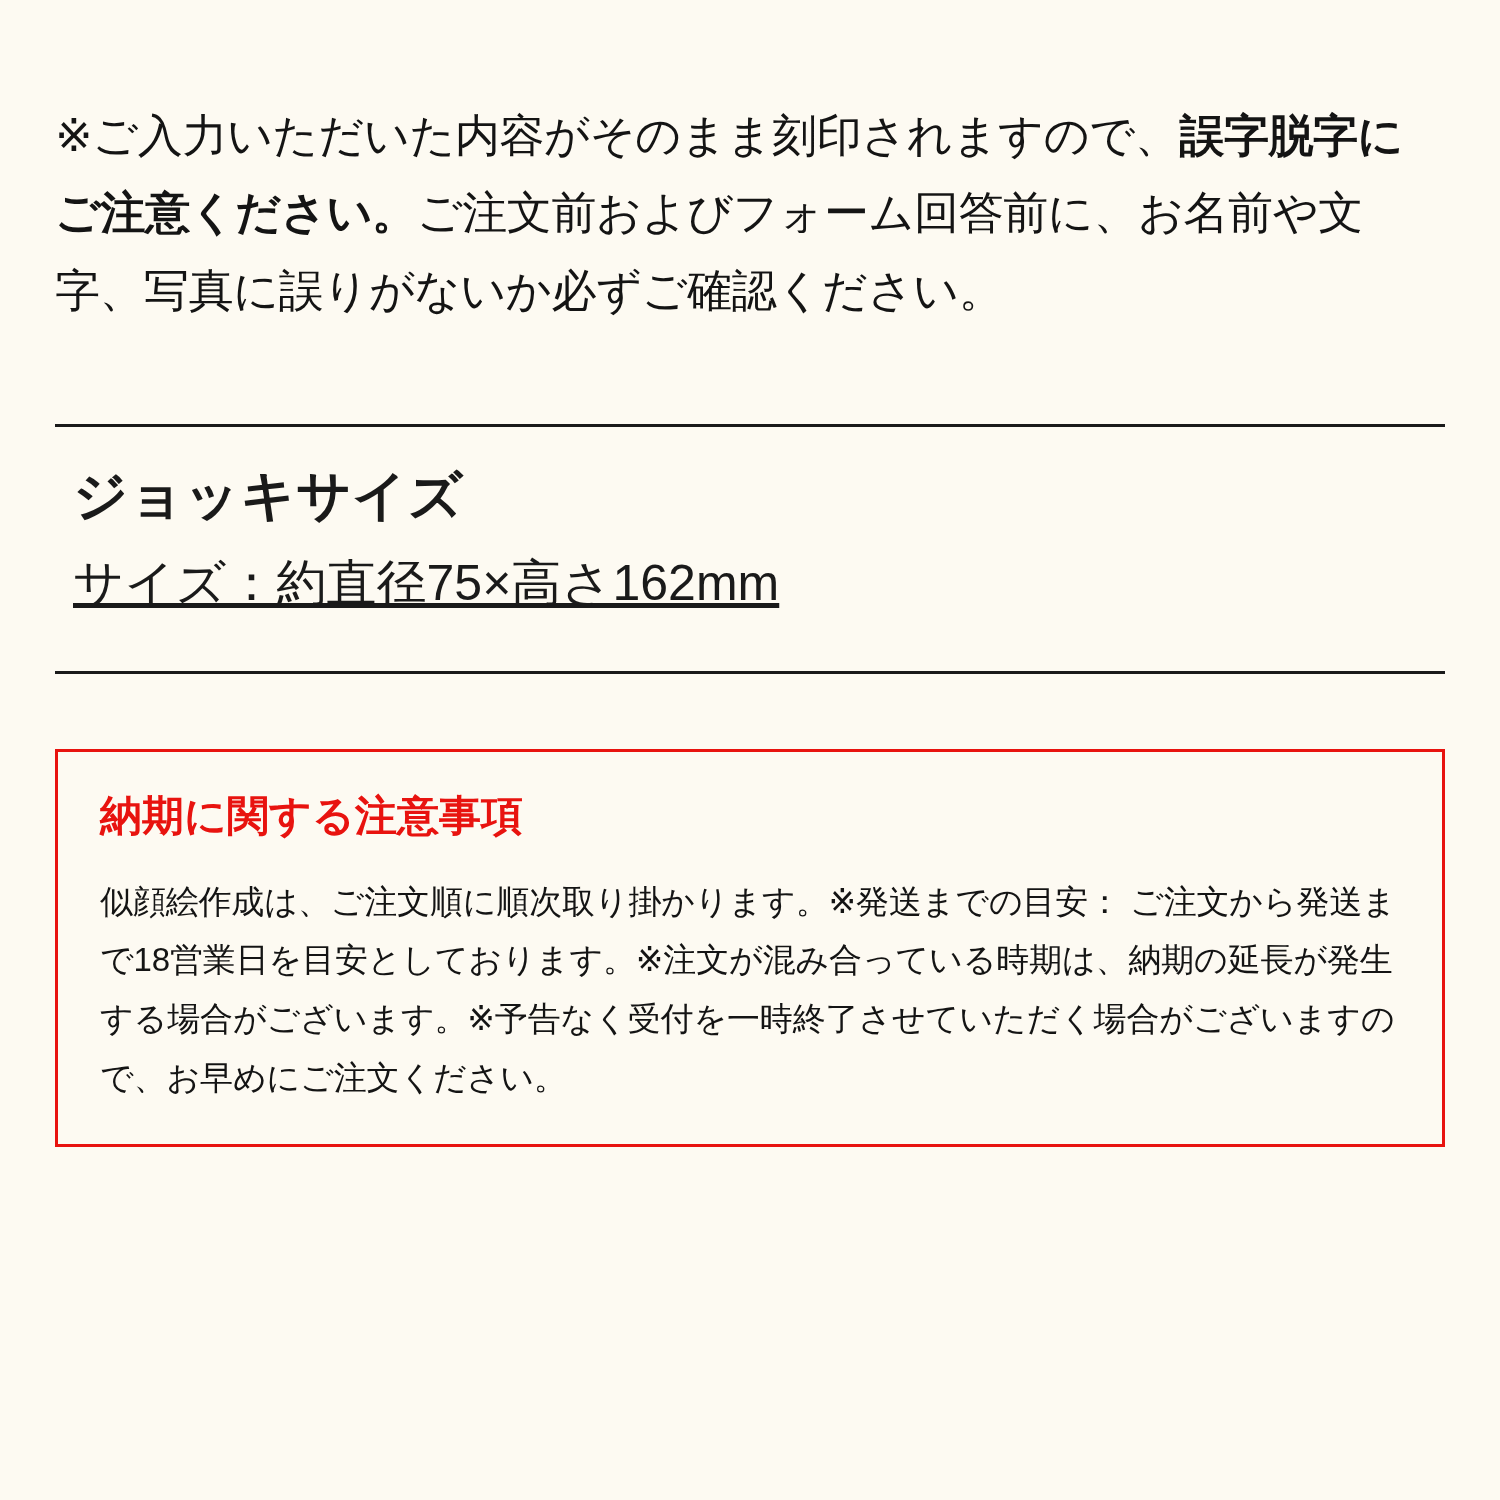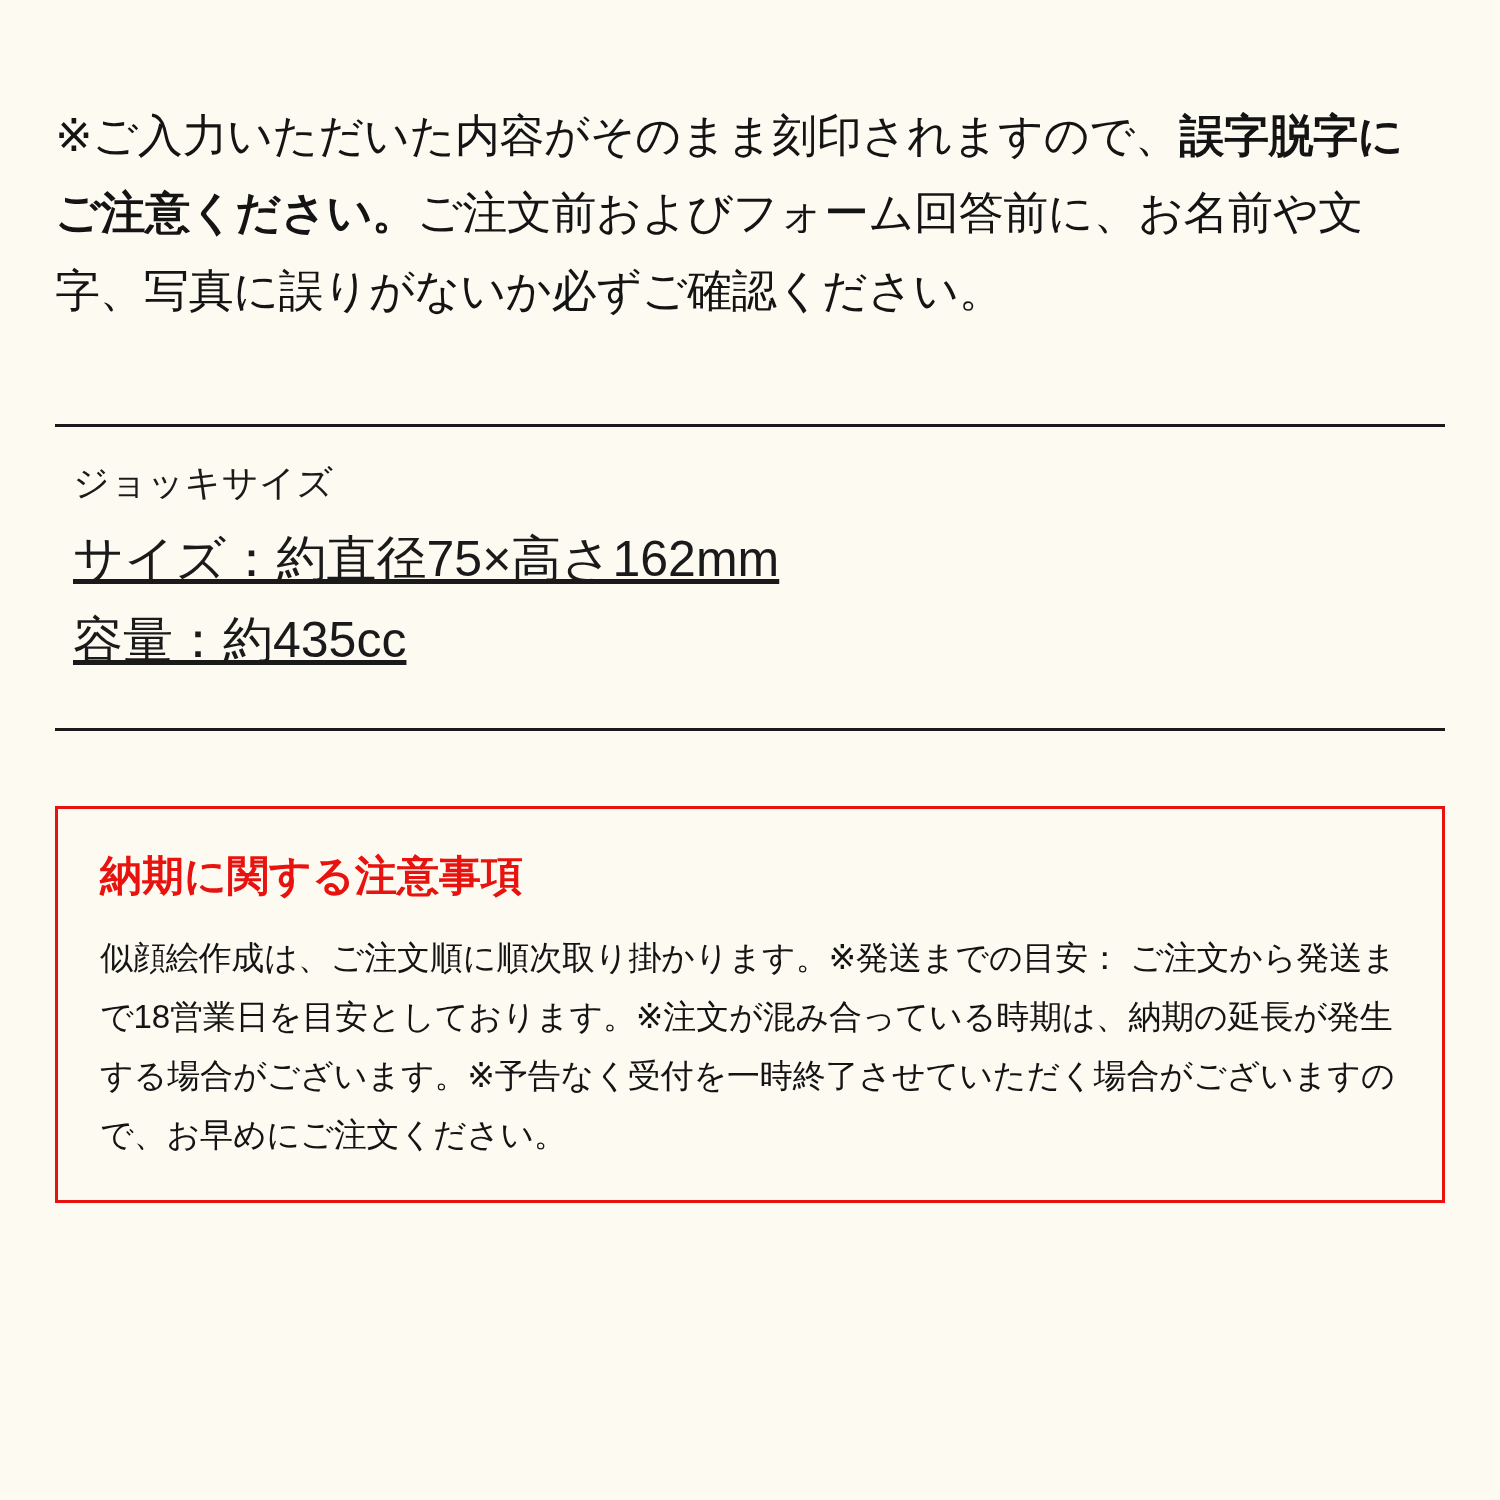--- a/index.html
+++ b/index.html
@@ -46,22 +46,22 @@
   }
   .rule-bottom {
     margin-top: 50px;
   }
 
   
   .spec {
     padding-top: 32px;
   }
   .spec-title {
-    font-size: 36px;
-    font-weight: 400;
+    font-size: 54px;
+    font-weight: 700;
     line-height: 1.35;
     letter-spacing: 0.01em;
     margin: 0 0 14px 18px;
   }
   .spec-line {
     font-size: 50px;
     font-weight: 400;
     line-height: 1.5;
     margin: 0 0 6px 18px;
     letter-spacing: 0.0em;
@@ -75,20 +75,21 @@
     box-sizing: border-box;
     padding: 40px 42px 36px 42px;
   }
   .warn-title {
     color: #e8130f;
     font-size: 42px;
     font-weight: 700;
     letter-spacing: 0.0em;
     margin: 0 0 26px 0;
     line-height: 1.3;
+    font-family: Liberation Mono, monospace;
   }
   .warn-body {
     font-size: 33px;
     line-height: 1.78;
     color: #141414;
     letter-spacing: -0.005em;
     margin: 0;
   }
 </style>
 </head>
@@ -96,21 +97,20 @@
 
 <div class="page">
 
   <p class="notice"><span>※ご入力いただいた内容がそのまま刻印されますので、</span><span class="bold">誤字脱字にご注意ください。</span><span>ご注文前およびフォーム回答前に、お名前や文字、写真に誤りがないか必ずご確認ください。</span></p>
 
   <hr class="rule rule-top">
 
   <div class="spec">
     <h2 class="spec-title">ジョッキサイズ</h2>
     <p class="spec-line">サイズ：約直径75×高さ162mm</p>
-    <p class="spec-line">容量：約435cc</p>
   </div>
 
   <hr class="rule rule-bottom">
 
   <div class="warn-box">
     <h3 class="warn-title">納期に関する注意事項</h3>
     <p class="warn-body">似顔絵作成は、ご注文順に順次取り掛かります。※発送までの目安： ご注文から発送まで18営業日を目安としております。※注文が混み合っている時期は、納期の延長が発生する場合がございます。※予告なく受付を一時終了させていただく場合がございますので、お早めにご注文ください。</p>
   </div>
 
 </div>

